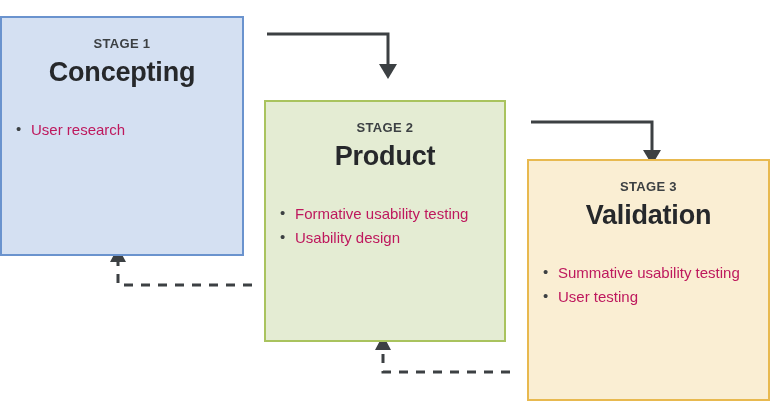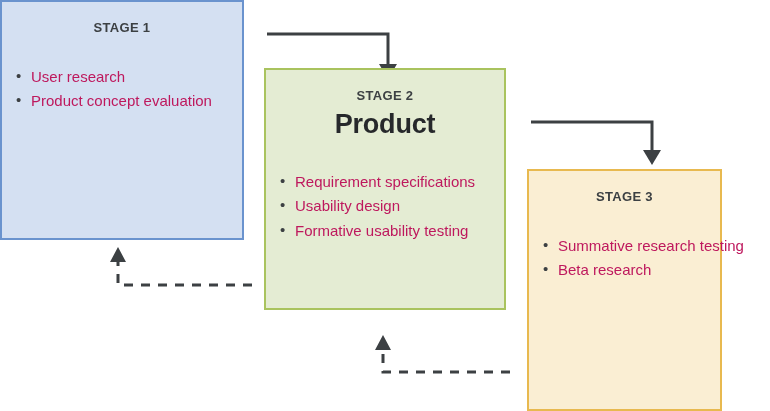--- a/index.html
+++ b/index.html
@@ -59,40 +59,40 @@
     position: absolute;
     left: 0;
     top: -1px;
     color: #3c4043;
     font-size: 15px;
   }
 
   
   #stage-1 {
     left: 0px;
-    top: 0px;
+    top: 16px;
     width: 244px;
     height: 240px;
     background: #d4e0f2;
     border-color: #6a93ce;
   }
   
   #stage-2 {
     left: 264px;
-    top: 68px;
+    top: 100px;
     width: 242px;
     height: 242px;
     background: #e4ecd3;
     border-color: #a9c35e;
   }
   
   #stage-3 {
     left: 527px;
-    top: 169px;
-    width: 195px;
+    top: 159px;
+    width: 243px;
     height: 242px;
     background: #faeed3;
     border-color: #e8b94f;
   }
 
   .connector-svg {
     position: absolute;
     left: 0;
     top: 0;
     width: 770px;
@@ -137,37 +137,37 @@
     </g>
 
     <g>
       <path class="dashed-line" d="M 510 372 L 383 372 L 383 350"></path>
       <polygon class="arrow-head" points="375,350 391,350 383,335"></polygon>
     </g>
   </svg>
 
   <div class="stage-box" id="stage-1">
     <div class="stage-label">STAGE 1</div>
+    <div class="stage-title">Concepting</div>
     <ul class="bullets">
       <li>User research</li>
-      <li>Product concept evaluation</li>
     </ul>
   </div>
 
   <div class="stage-box" id="stage-2">
     <div class="stage-label">STAGE 2</div>
     <div class="stage-title">Product</div>
     <ul class="bullets">
-      <li>Requirement specifications</li>
+      <li>Formative usability testing</li>
       <li>Usability design</li>
-      <li>Formative usability testing</li>
     </ul>
   </div>
 
   <div class="stage-box" id="stage-3">
     <div class="stage-label">STAGE 3</div>
+    <div class="stage-title">Validation</div>
     <ul class="bullets">
-      <li>Summative research testing</li>
-      <li>Beta research</li>
+      <li>Summative usability testing</li>
+      <li>User testing</li>
     </ul>
   </div>
 
 </div>
 
 </body></html>

